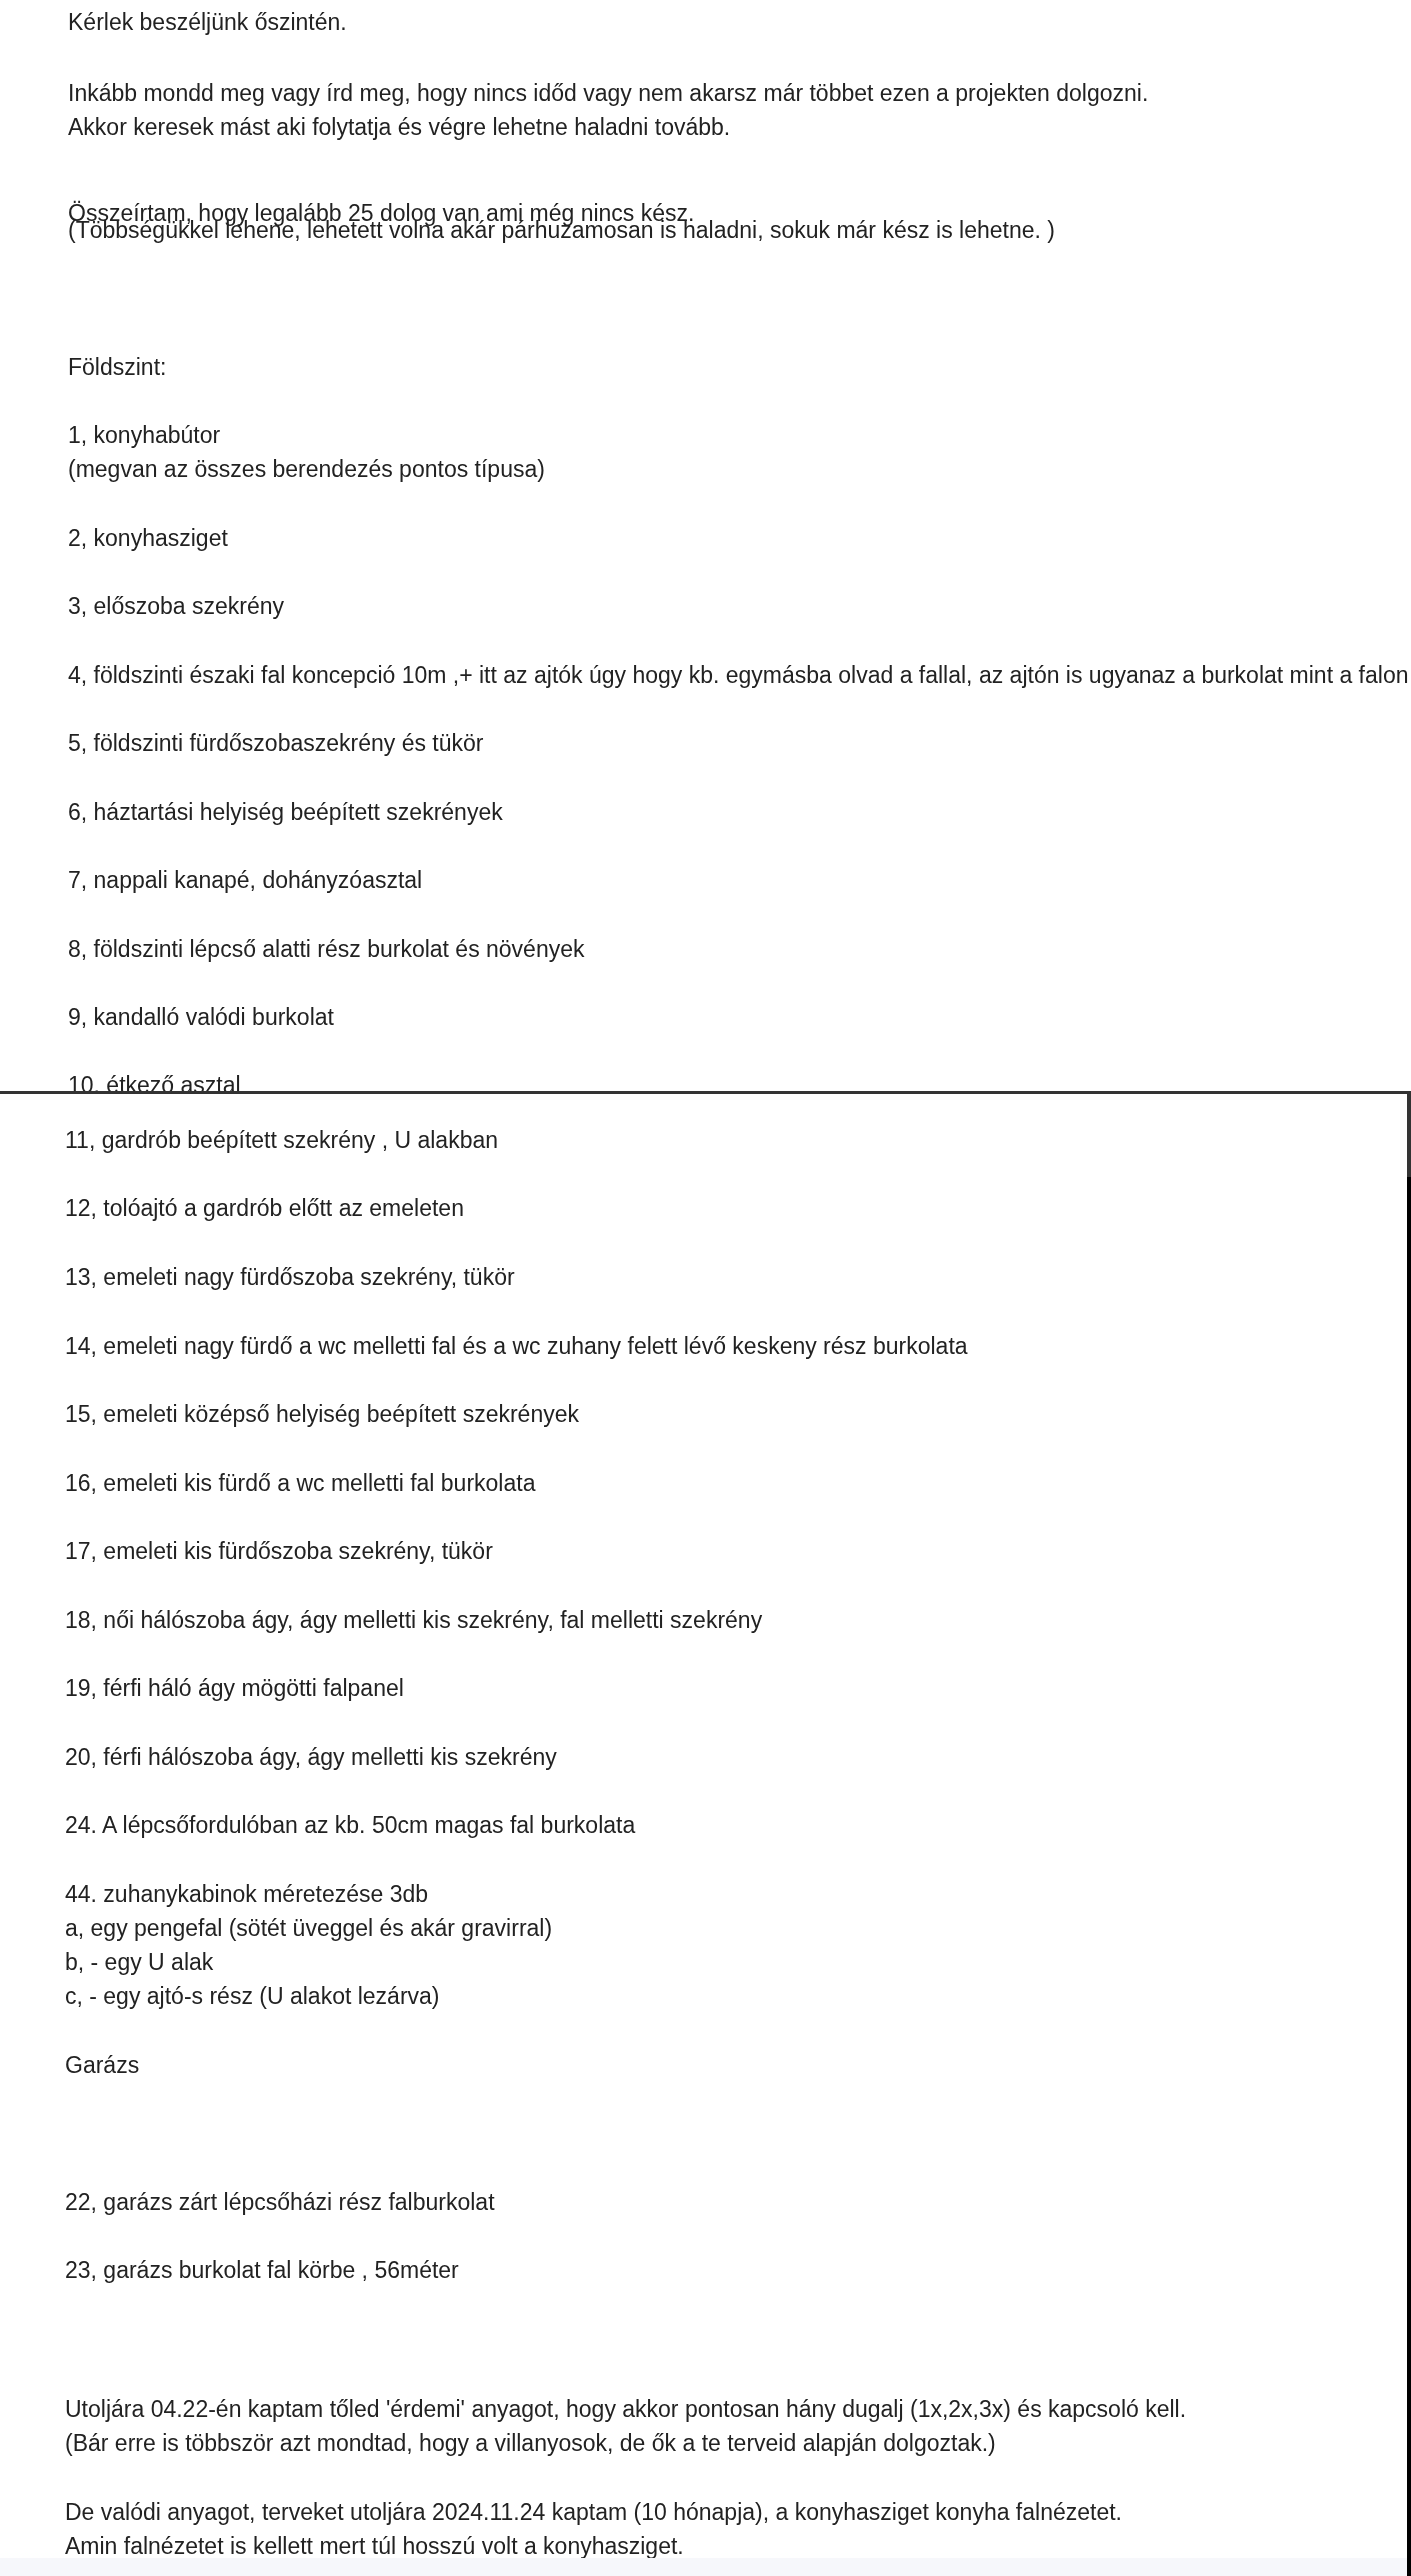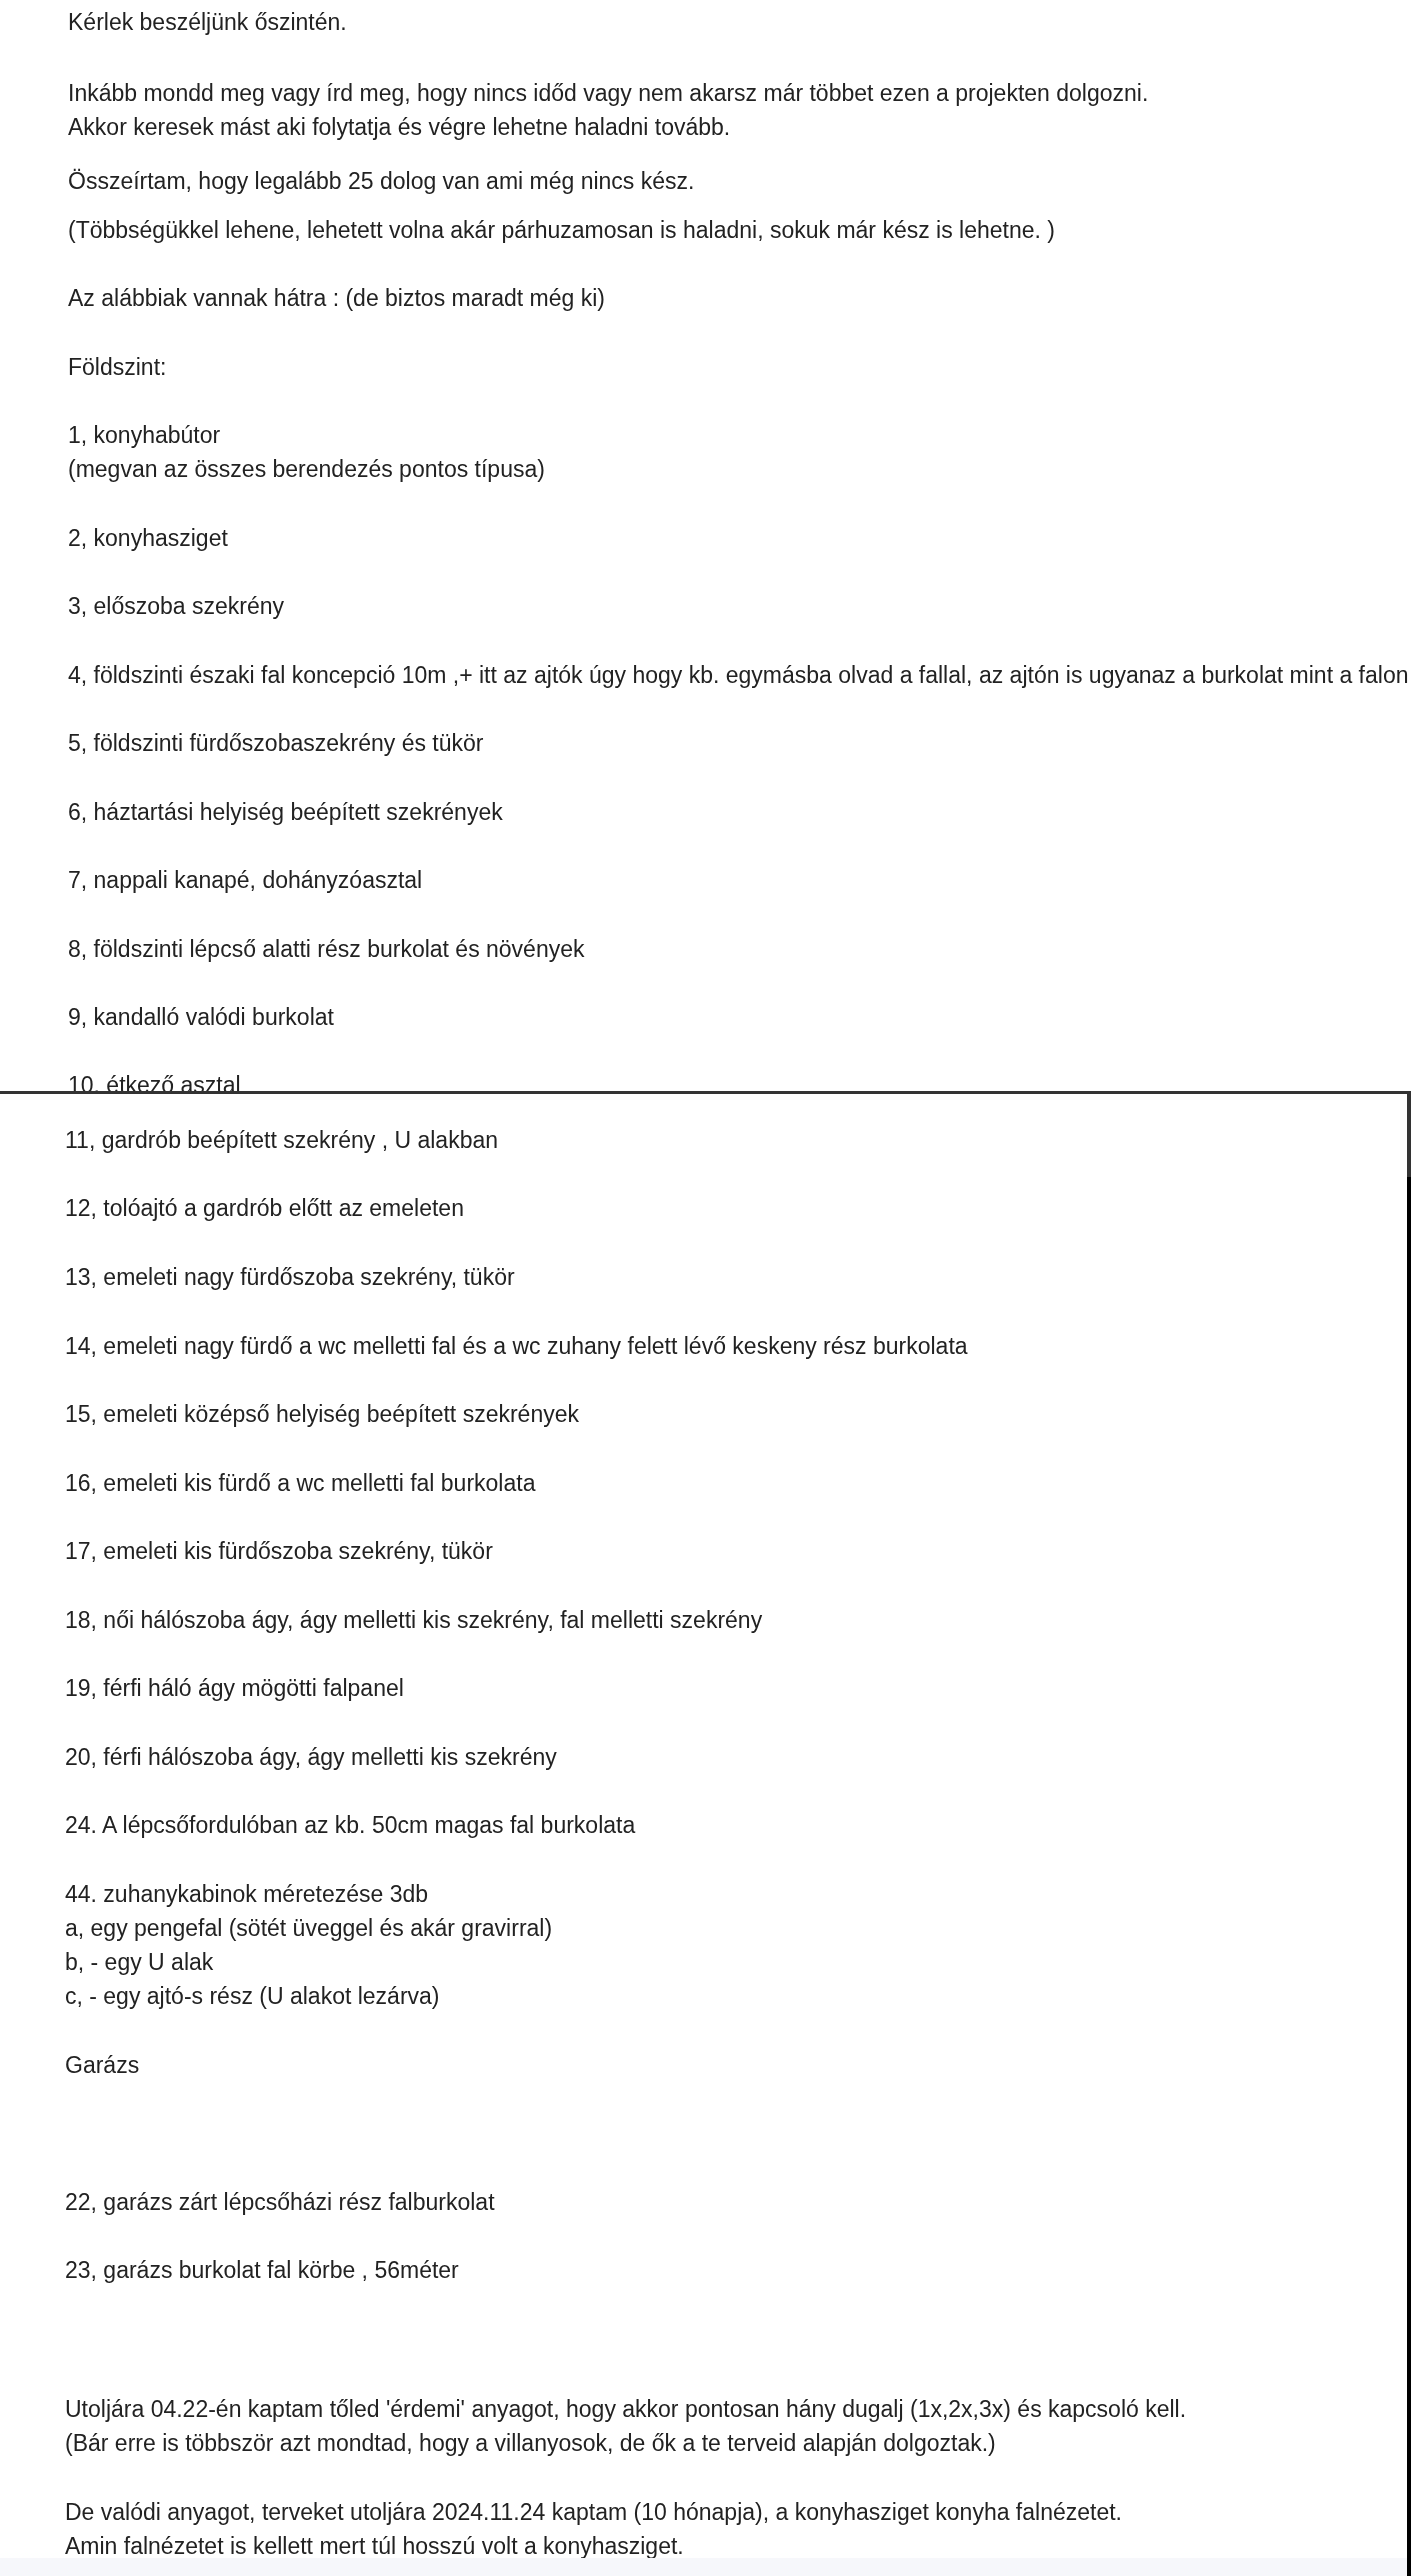--- a/index.html
+++ b/index.html
@@ -29,23 +29,22 @@
 </style>
 </head>
 <body>
 
 <div class="top-shadow"></div>
 
 <div class="pane pane-top">
   <div class="line" style="top:5.3px">Kérlek beszéljünk őszintén.</div>
   <div class="line" style="top:76px">Inkább mondd meg vagy írd meg, hogy nincs időd vagy nem akarsz már többet ezen a projekten dolgozni.</div>
   <div class="line" style="top:110px">Akkor keresek mást aki folytatja és végre lehetne haladni tovább.</div>
-  <div class="line" style="top:164px">Összeírtam, hogy legalább 25 dolog van ami még nincs kész.</div>
+  <div class="line" style="top:196px">Összeírtam, hogy legalább 25 dolog van ami még nincs kész.</div>
   <div class="line" style="top:213px">(Többségükkel lehene, lehetett volna akár párhuzamosan is haladni, sokuk már kész is lehetne. )</div>
-  <div class="line" style="top:281px">Az alábbiak vannak hátra : (de biztos maradt még ki)</div>
   <div class="line" style="top:350px">Földszint:</div>
   <div class="line" style="top:418px">1, konyhabútor</div>
   <div class="line" style="top:452px">(megvan az összes berendezés pontos típusa)</div>
   <div class="line" style="top:521px">2, konyhasziget</div>
   <div class="line" style="top:589px">3, előszoba szekrény</div>
   <div class="line" style="top:658px">4, földszinti északi fal koncepció 10m ,+ itt az ajtók úgy hogy kb. egymásba olvad a fallal, az ajtón is ugyanaz a burkolat mint a falon</div>
   <div class="line" style="top:726px">5, földszinti fürdőszobaszekrény és tükör</div>
   <div class="line" style="top:795px">6, háztartási helyiség beépített szekrények</div>
   <div class="line" style="top:863px">7, nappali kanapé, dohányzóasztal</div>
   <div class="line" style="top:932px">8, földszinti lépcső alatti rész burkolat és növények</div>

